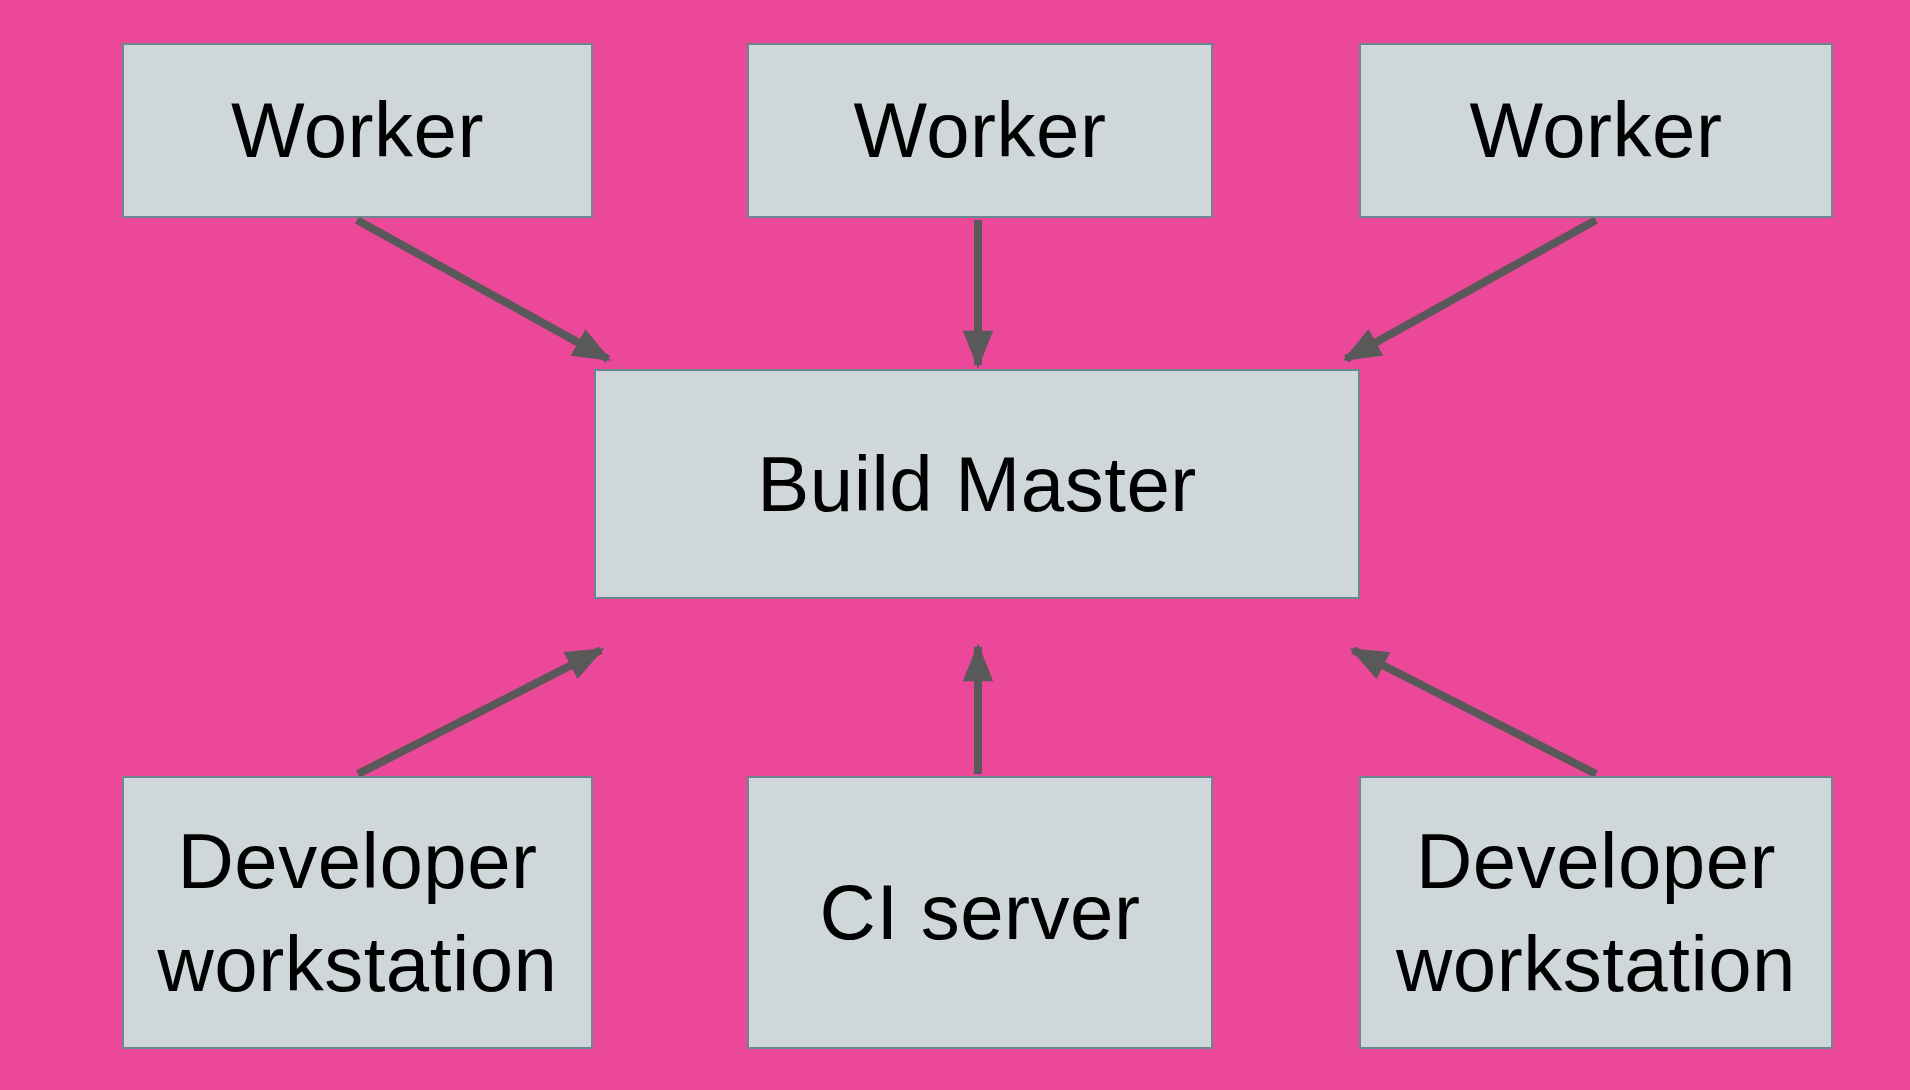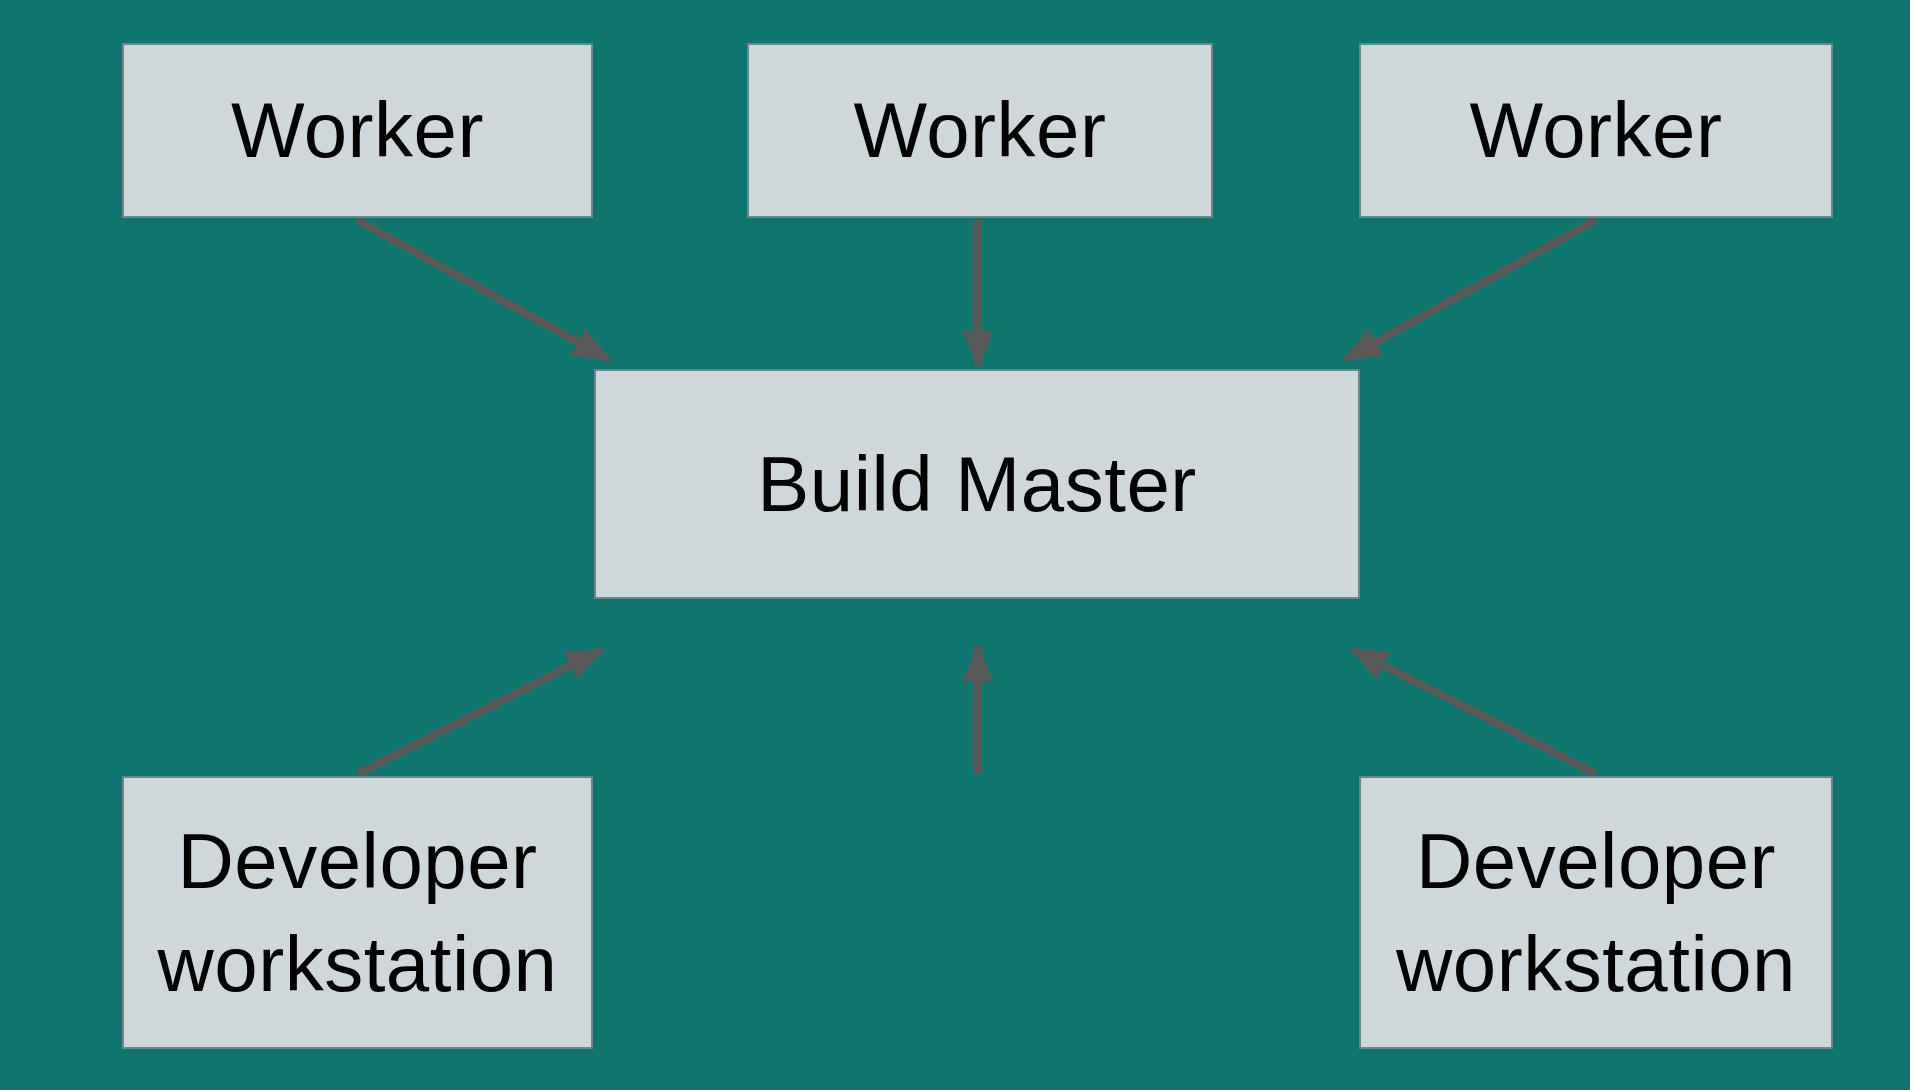--- a/index.html
+++ b/index.html
@@ -5,21 +5,21 @@
   html,body{
     margin:0;
     padding:0;
     background:#ffffff;
     font-family:"Liberation Sans","DejaVu Sans",sans-serif;
   }
   .canvas{
     position:relative;
     width:1910px;
     height:1090px;
-    background:#0f766e;
+    background:#ec4899;
     overflow:hidden;
   }
   .node{
     position:absolute;
     box-sizing:border-box;
     background:#cfd7da;
     border:2px solid #6d858f;
     display:flex;
     align-items:center;
     justify-content:center;
@@ -79,18 +79,21 @@
   </div>
 
   <div class="node build-master">
     <span>Build Master</span>
   </div>
 
   <div class="node dev-left">
     <span>Developer workstation</span>
   </div>
 
+  <div class="node ci-server">
+    <span>CI server</span>
+  </div>
 
   <div class="node dev-right">
     <span>Developer workstation</span>
   </div>
 
 </div>
 
 </body></html>

